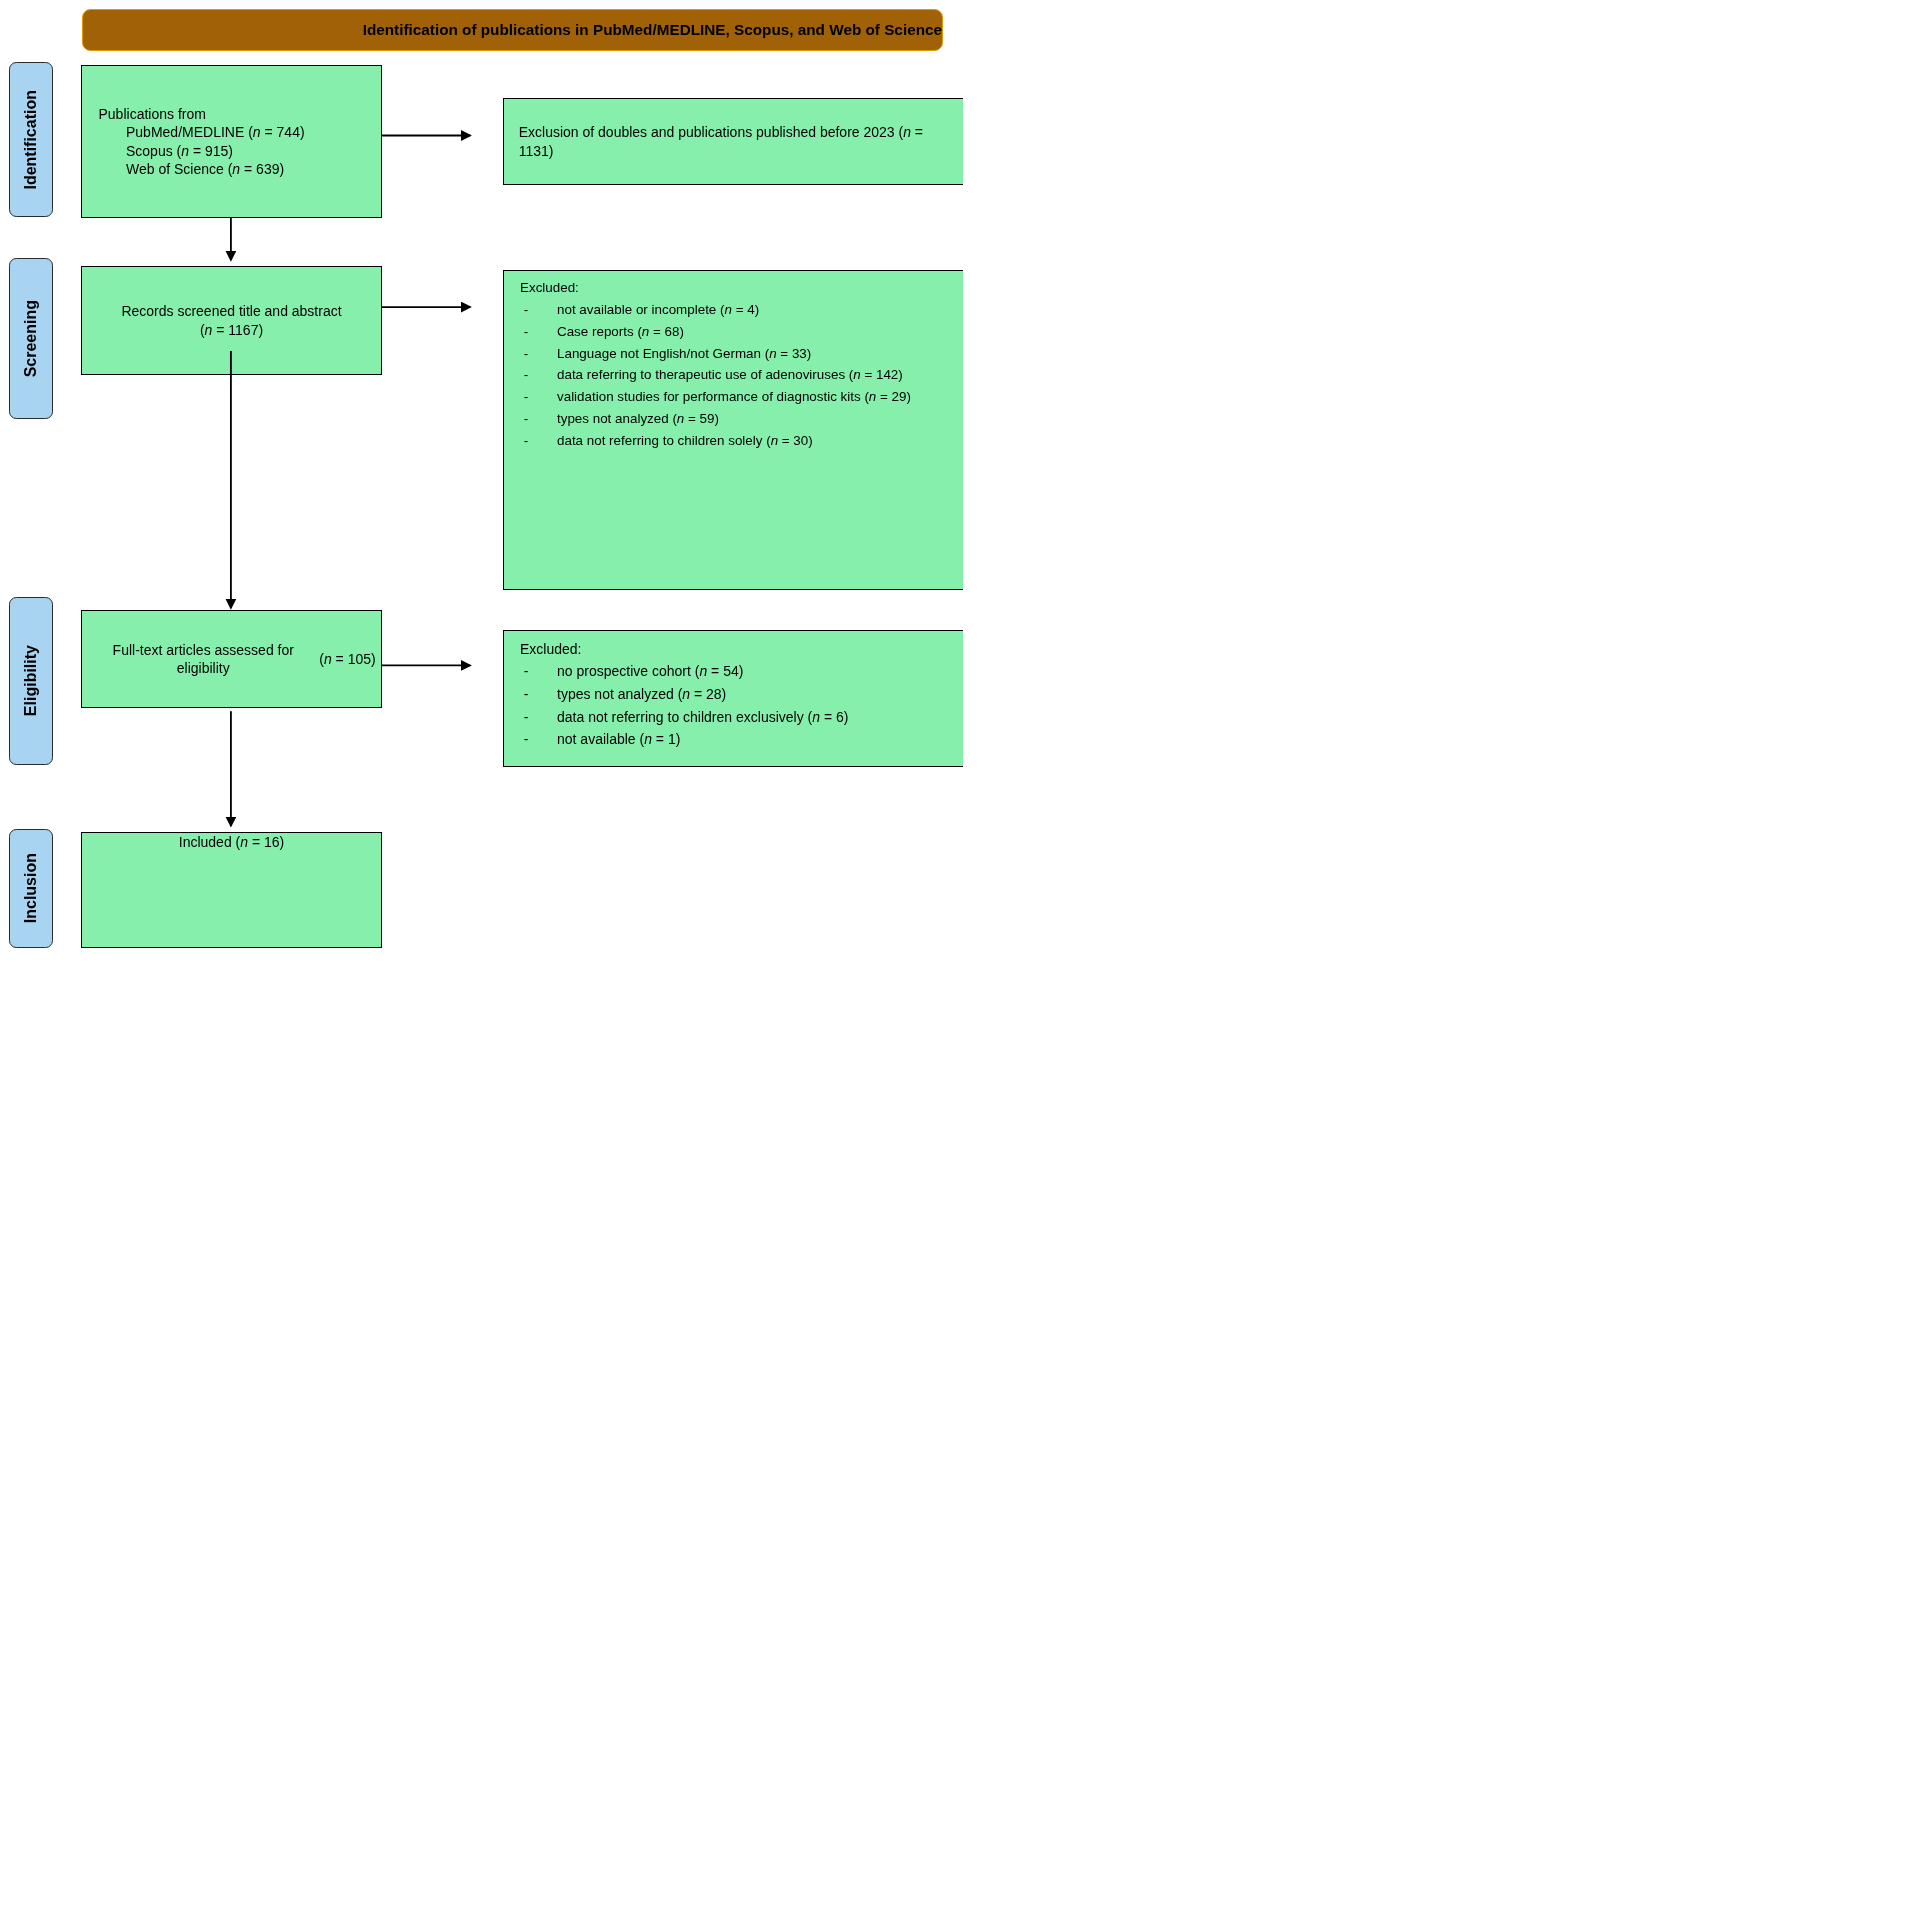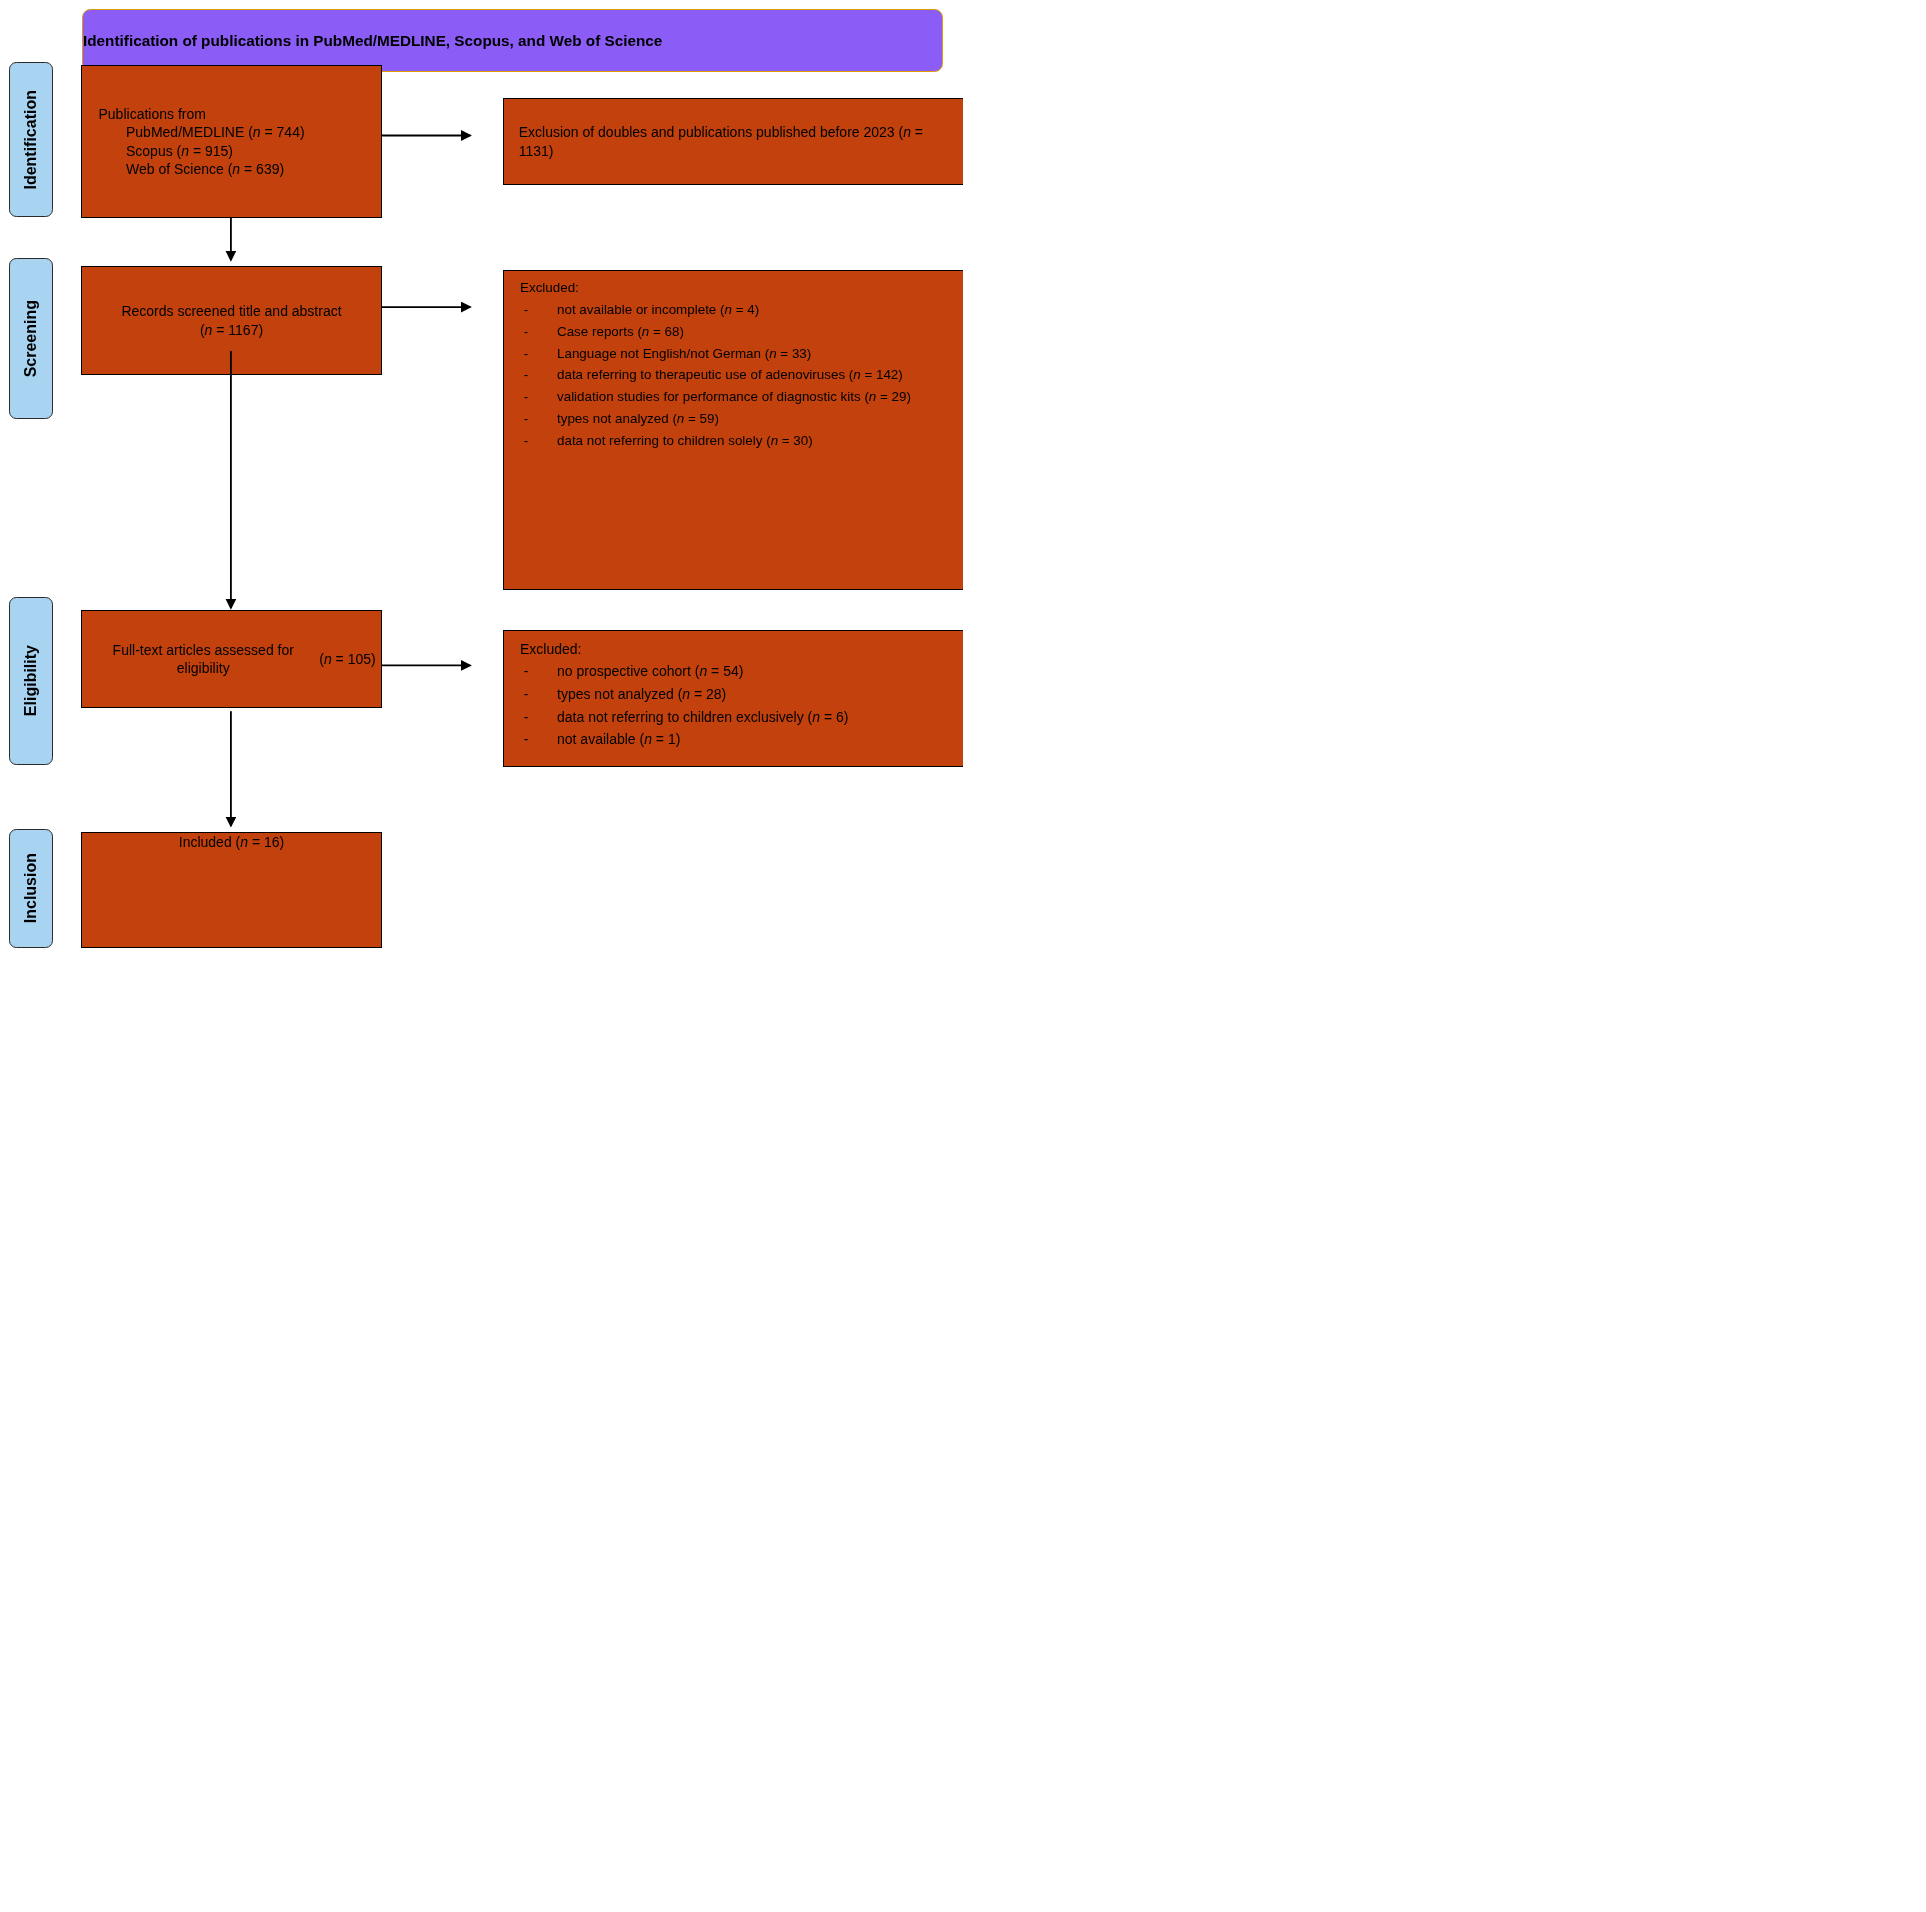--- a/index.html
+++ b/index.html
@@ -1,35 +1,35 @@
 <!DOCTYPE html>
 <html style="font-size:9.8px"><head>
 <meta charset="utf-8">
 <style>
   *{box-sizing:border-box;margin:0;padding:0}
   html,body{background:#fff}
   body{font-family:"Liberation Sans","DejaVu Sans",sans-serif;color:#000}
   .canvas{position:relative;width:963px;height:956px;background:#fff;overflow:hidden}
 
-  .banner{position:absolute;left:82px;top:9.2px;width:861px;height:63px;
-    background:#8b5cf6;border:1.2px solid #DD9B06;border-radius:8.5px;
-    display:flex;align-items:center;justify-content:flex-start;
+  .banner{position:absolute;left:82px;top:9.2px;width:861px;height:42px;
+    background:#a16207;border:1.2px solid #DD9B06;border-radius:8.5px;
+    display:flex;align-items:center;justify-content:flex-end;
     font-weight:bold;font-size:15.3px}
 
   .stage{position:absolute;left:9.2px;width:44px;background:#A8D4F2;
     border:1.2px solid #2b2b2b;border-radius:7.3px;
     display:flex;align-items:center;justify-content:center}
   .stage span{writing-mode:vertical-rl;transform:rotate(180deg);
     font-weight:bold;font-size:16px;white-space:nowrap}
   .stage-identification{top:62px;height:155px}
   .stage-screening{top:258px;height:161px}
   .stage-eligibility{top:597px;height:168px}
   .stage-inclusion{top:829px;height:119px}
 
-  .box{position:absolute;background:#c2410c;border:1.2px solid #000;
+  .box{position:absolute;background:#86efac;border:1.2px solid #000;
     font-size:14px;line-height:1.3}
   .col1{left:81px;width:301px}
   .col2{left:503px;width:471px}
 
   .box-publications{top:65px;height:153px;display:flex;flex-direction:column;justify-content:center;padding-left:16.5px}
   .box-publications ul{list-style:none;margin-left:27.5px}
 
   .box-screened{top:266px;height:109px;display:flex;flex-direction:column;justify-content:center;align-items:center;text-align:center}
   .box-fulltext{top:610px;height:98px;display:flex;flex-direction:row;justify-content:center;align-items:center;text-align:center}
   .box-included{top:832px;height:116px;display:flex;align-items:flex-start;justify-content:center;text-align:center}

